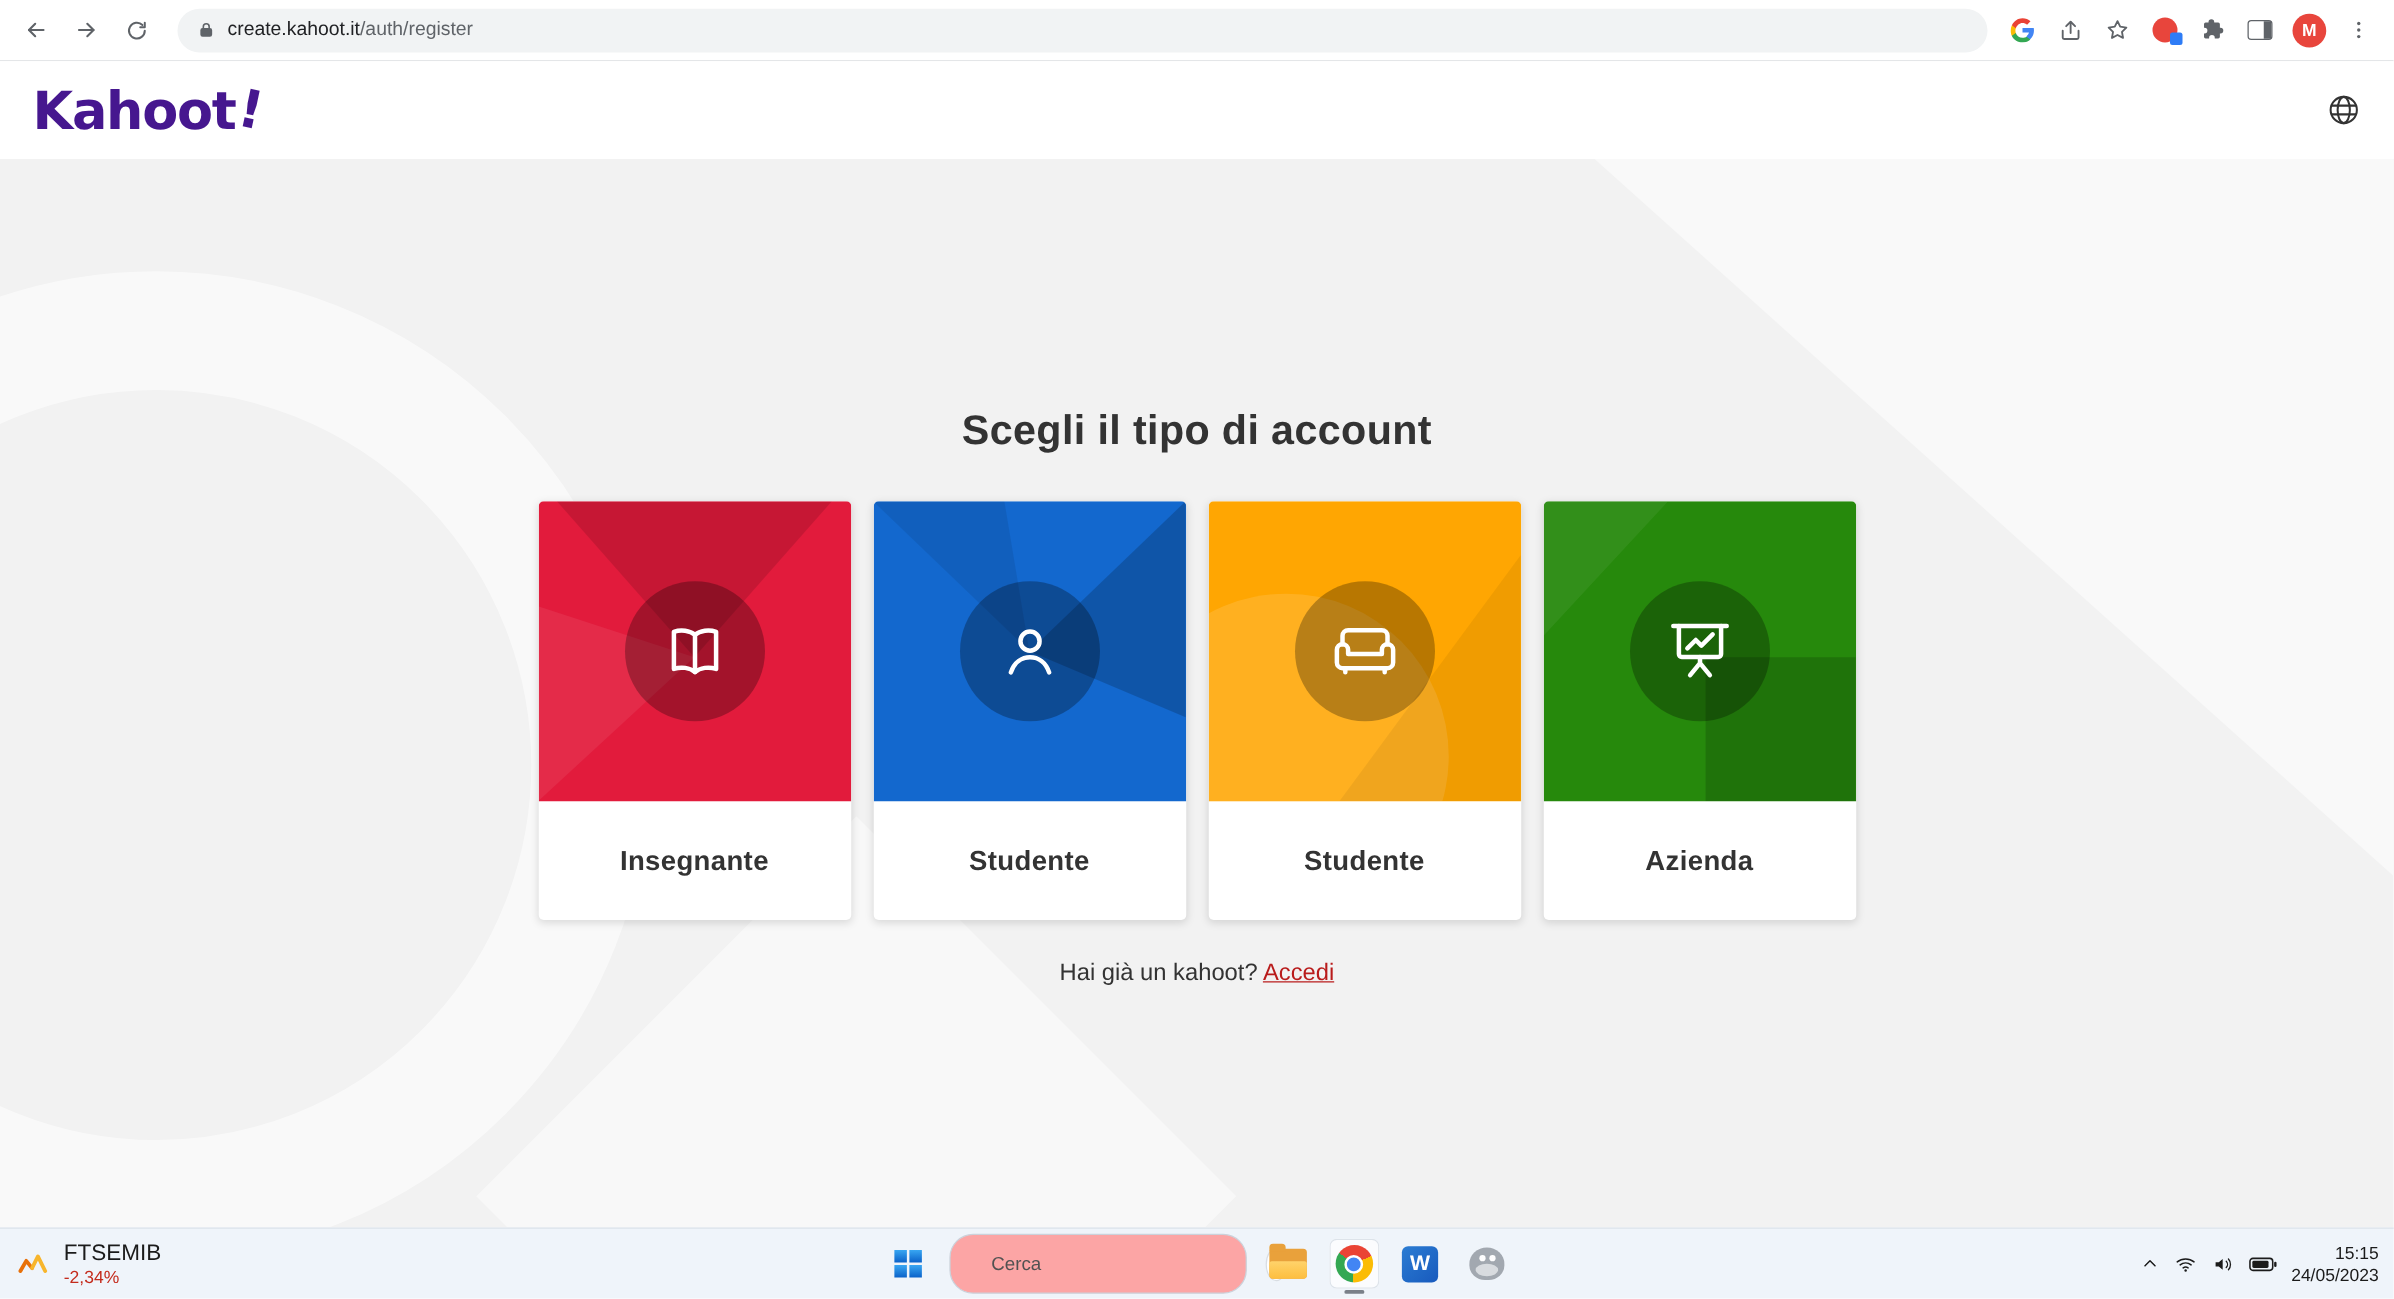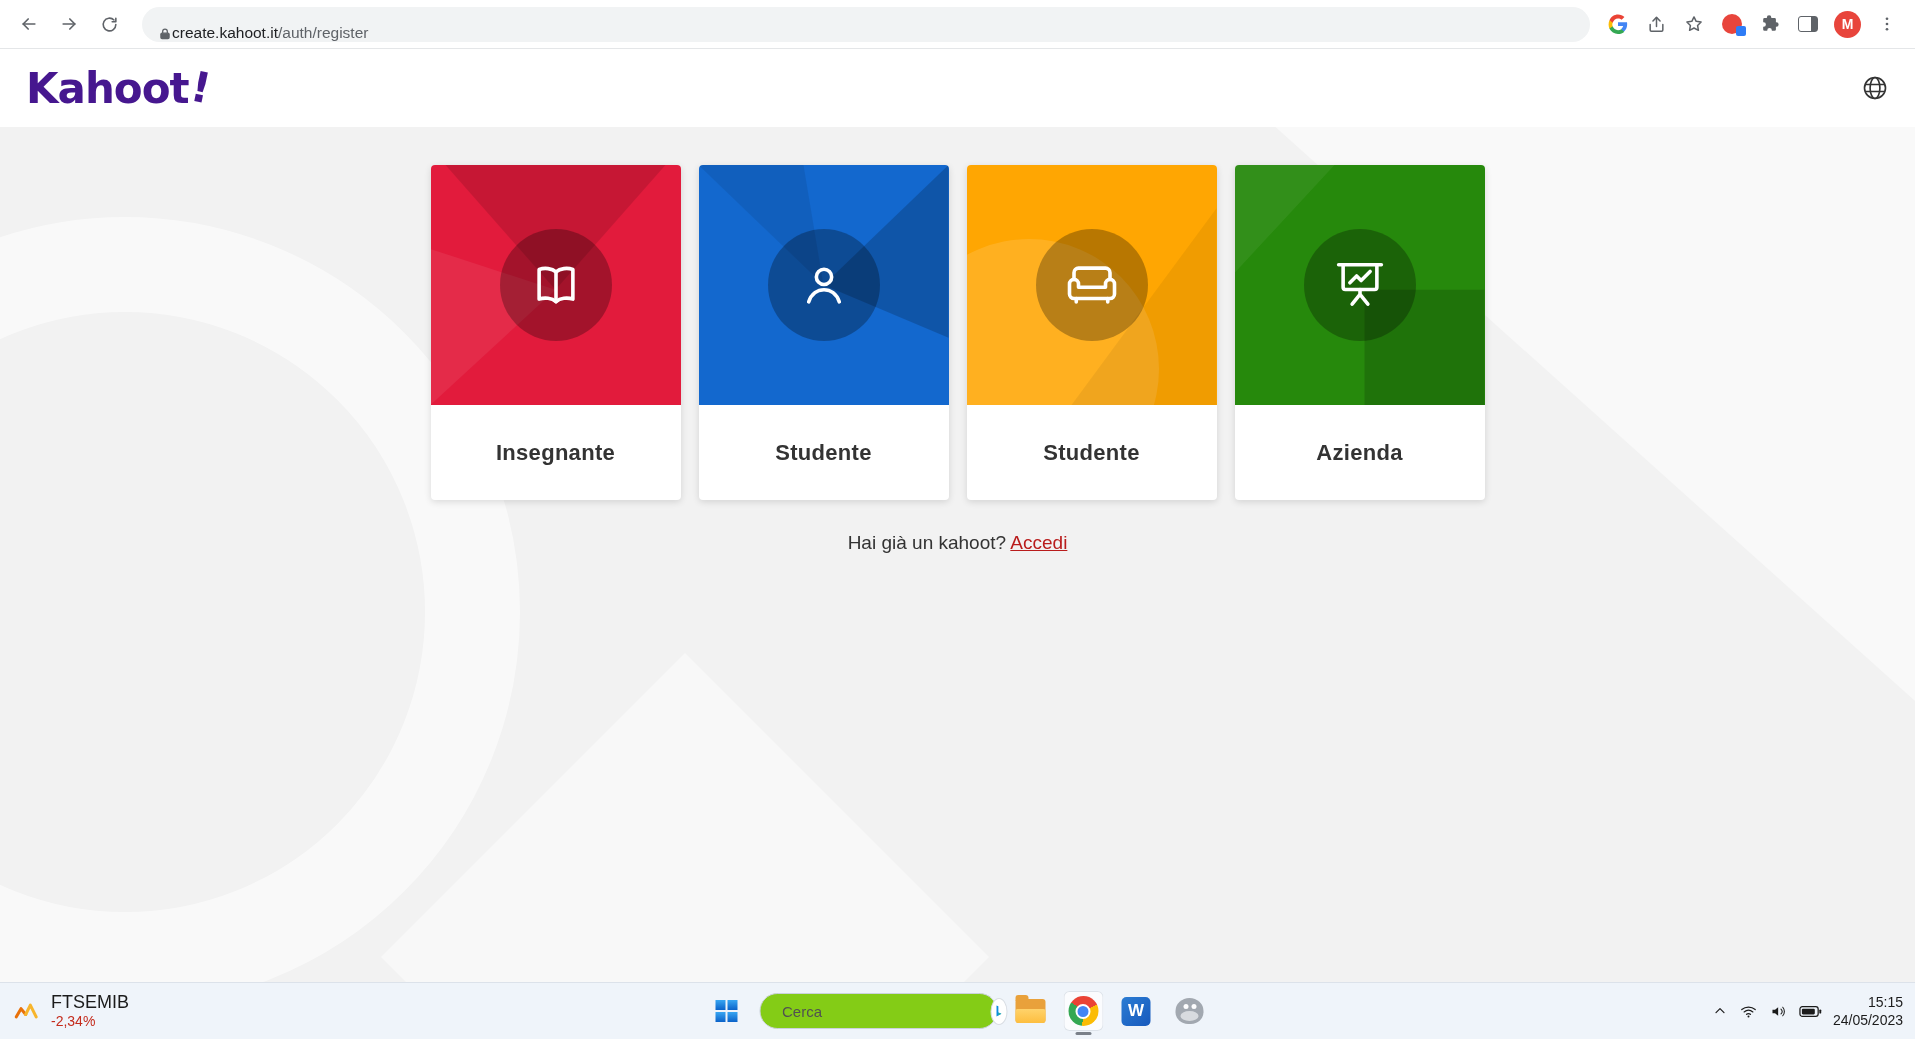--- a/index.html
+++ b/index.html
@@ -5,21 +5,21 @@
   * { margin:0; padding:0; box-sizing:border-box; }
   html,body { width:1915px; height:1039px; overflow:hidden;
     font-family:"Liberation Sans", sans-serif; background:#fff; }
 
   
   .chrome-toolbar { height:49px; background:#fff; border-bottom:1px solid #E4E6E8;
     display:flex; align-items:center; padding:0 12px; gap:6px; }
   .nav-btn { width:34px; height:34px; border-radius:50%; display:flex;
     align-items:center; justify-content:center; cursor:pointer; flex:0 0 auto; }
   .url-bar { flex:1; height:35px; background:#F1F3F4; border-radius:18px;
-    display:flex; align-items:flex-end; padding:0 16px; margin:0 10px; cursor:text; }
+    display:flex; align-items:center; gap:10px; padding:0 16px; margin:0 10px; cursor:text; }
   .url-text { font-size:15.5px; color:#202124; }
   .url-text .path { color:#5F6368; }
   .toolbar-right { display:flex; align-items:center; gap:14px; padding-right:4px; }
   .tb-icon { width:24px; height:24px; display:flex; align-items:center; justify-content:center;
     cursor:pointer; position:relative; flex:0 0 auto; }
   .ext-red { width:20px; height:20px; border-radius:50%; background:#E8453C; position:relative; }
   .ext-red::after { content:""; position:absolute; right:-4px; bottom:-2px; width:10px; height:10px;
     background:#2E7CF6; border-radius:2px; }
   .avatar { width:27px; height:27px; border-radius:50%; background:#E8453C; color:#fff;
     font-size:14px; font-weight:bold; display:flex; align-items:center; justify-content:center; cursor:pointer; }
@@ -74,22 +74,22 @@
   .tb-widget-change { font-size:14px; color:#C42B1C; }
   .tb-center { position:absolute; left:50%; transform:translateX(-50%);
     display:flex; align-items:center; gap:13px; }
   .task-icon { width:40px; height:40px; border-radius:6px; display:flex; align-items:center;
     justify-content:center; cursor:pointer; position:relative; }
   .task-icon.active { background:rgba(255,255,255,0.75); box-shadow:inset 0 0 0 1px #DDE3EA; }
   .task-icon.active::after { content:""; position:absolute; bottom:-4px; left:50%; transform:translateX(-50%);
     width:16px; height:3px; border-radius:2px; background:#7A8089; }
   .start-grid { display:grid; grid-template-columns:10px 10px; grid-template-rows:10px 10px; gap:2px; }
   .start-grid span { background:linear-gradient(180deg,#38A6F2,#0B62C9); }
-  .search-pill { width:238px; height:36px; background:#84cc16; border:1px solid #CBD2DB;
-    border-radius:19px; display:flex; align-items:center; gap:9px; padding:0 5px 0 13px; cursor:text; }
+  .search-pill { width:238px; height:48px; background:#fca5a5; border:1px solid #CBD2DB;
+    border-radius:19px; display:flex; align-items:center; gap:20px; padding:0 5px 0 13px; cursor:text; }
   .search-pill input { border:none; outline:none; background:transparent; flex:1;
     font-size:15px; color:#444; font-family:"Liberation Sans",sans-serif; }
   .search-pill input::placeholder { color:#515151; opacity:1; }
   .bing-circle { width:27px; height:27px; border-radius:50%; background:#fff;
     border:1px solid #D8DDE3; display:flex; align-items:center; justify-content:center; }
   .folder-icon { position:relative; width:30px; height:24px; }
   .folder-back { position:absolute; inset:0; background:#E9A13B; border-radius:3px; }
   .folder-back::before { content:""; position:absolute; top:-4px; left:0; width:13px; height:6px;
     background:#E9A13B; border-radius:3px 3px 0 0; }
   .folder-front { position:absolute; left:0; right:0; bottom:0; height:14px;
@@ -195,20 +195,21 @@
         <path d="M3.6 9h16.8M3.6 15h16.8"></path>
     </svg>
   </div>
 </div>
 
 <div class="main" style="background-color: rgb(242, 242, 242);">
   <div class="deco-ring"></div>
   <div class="deco-band"></div>
   <div class="deco-diamond"></div>
 
+  <div class="page-title">Scegli il tipo di account</div>
 
   <div class="cards-row">
 
     <div class="account-card card--insegnante">
       <div class="card-top" style="background-color: rgb(226, 27, 60);">
         <div class="card-circle">
           <svg width="54" height="54" viewBox="0 0 24 24" fill="none" stroke="#fff" stroke-width="1.6" stroke-linecap="round" stroke-linejoin="round">
             <path d="M12 6.2C10.2 4.6 7 4.2 4.5 5.1v13.2c2.5-.9 5.7-.5 7.5 1.1 1.8-1.6 5-2 7.5-1.1V5.1C17 4.2 13.8 4.6 12 6.2z"></path>
             <path d="M12 6.2v13.2"></path>
           </svg>

